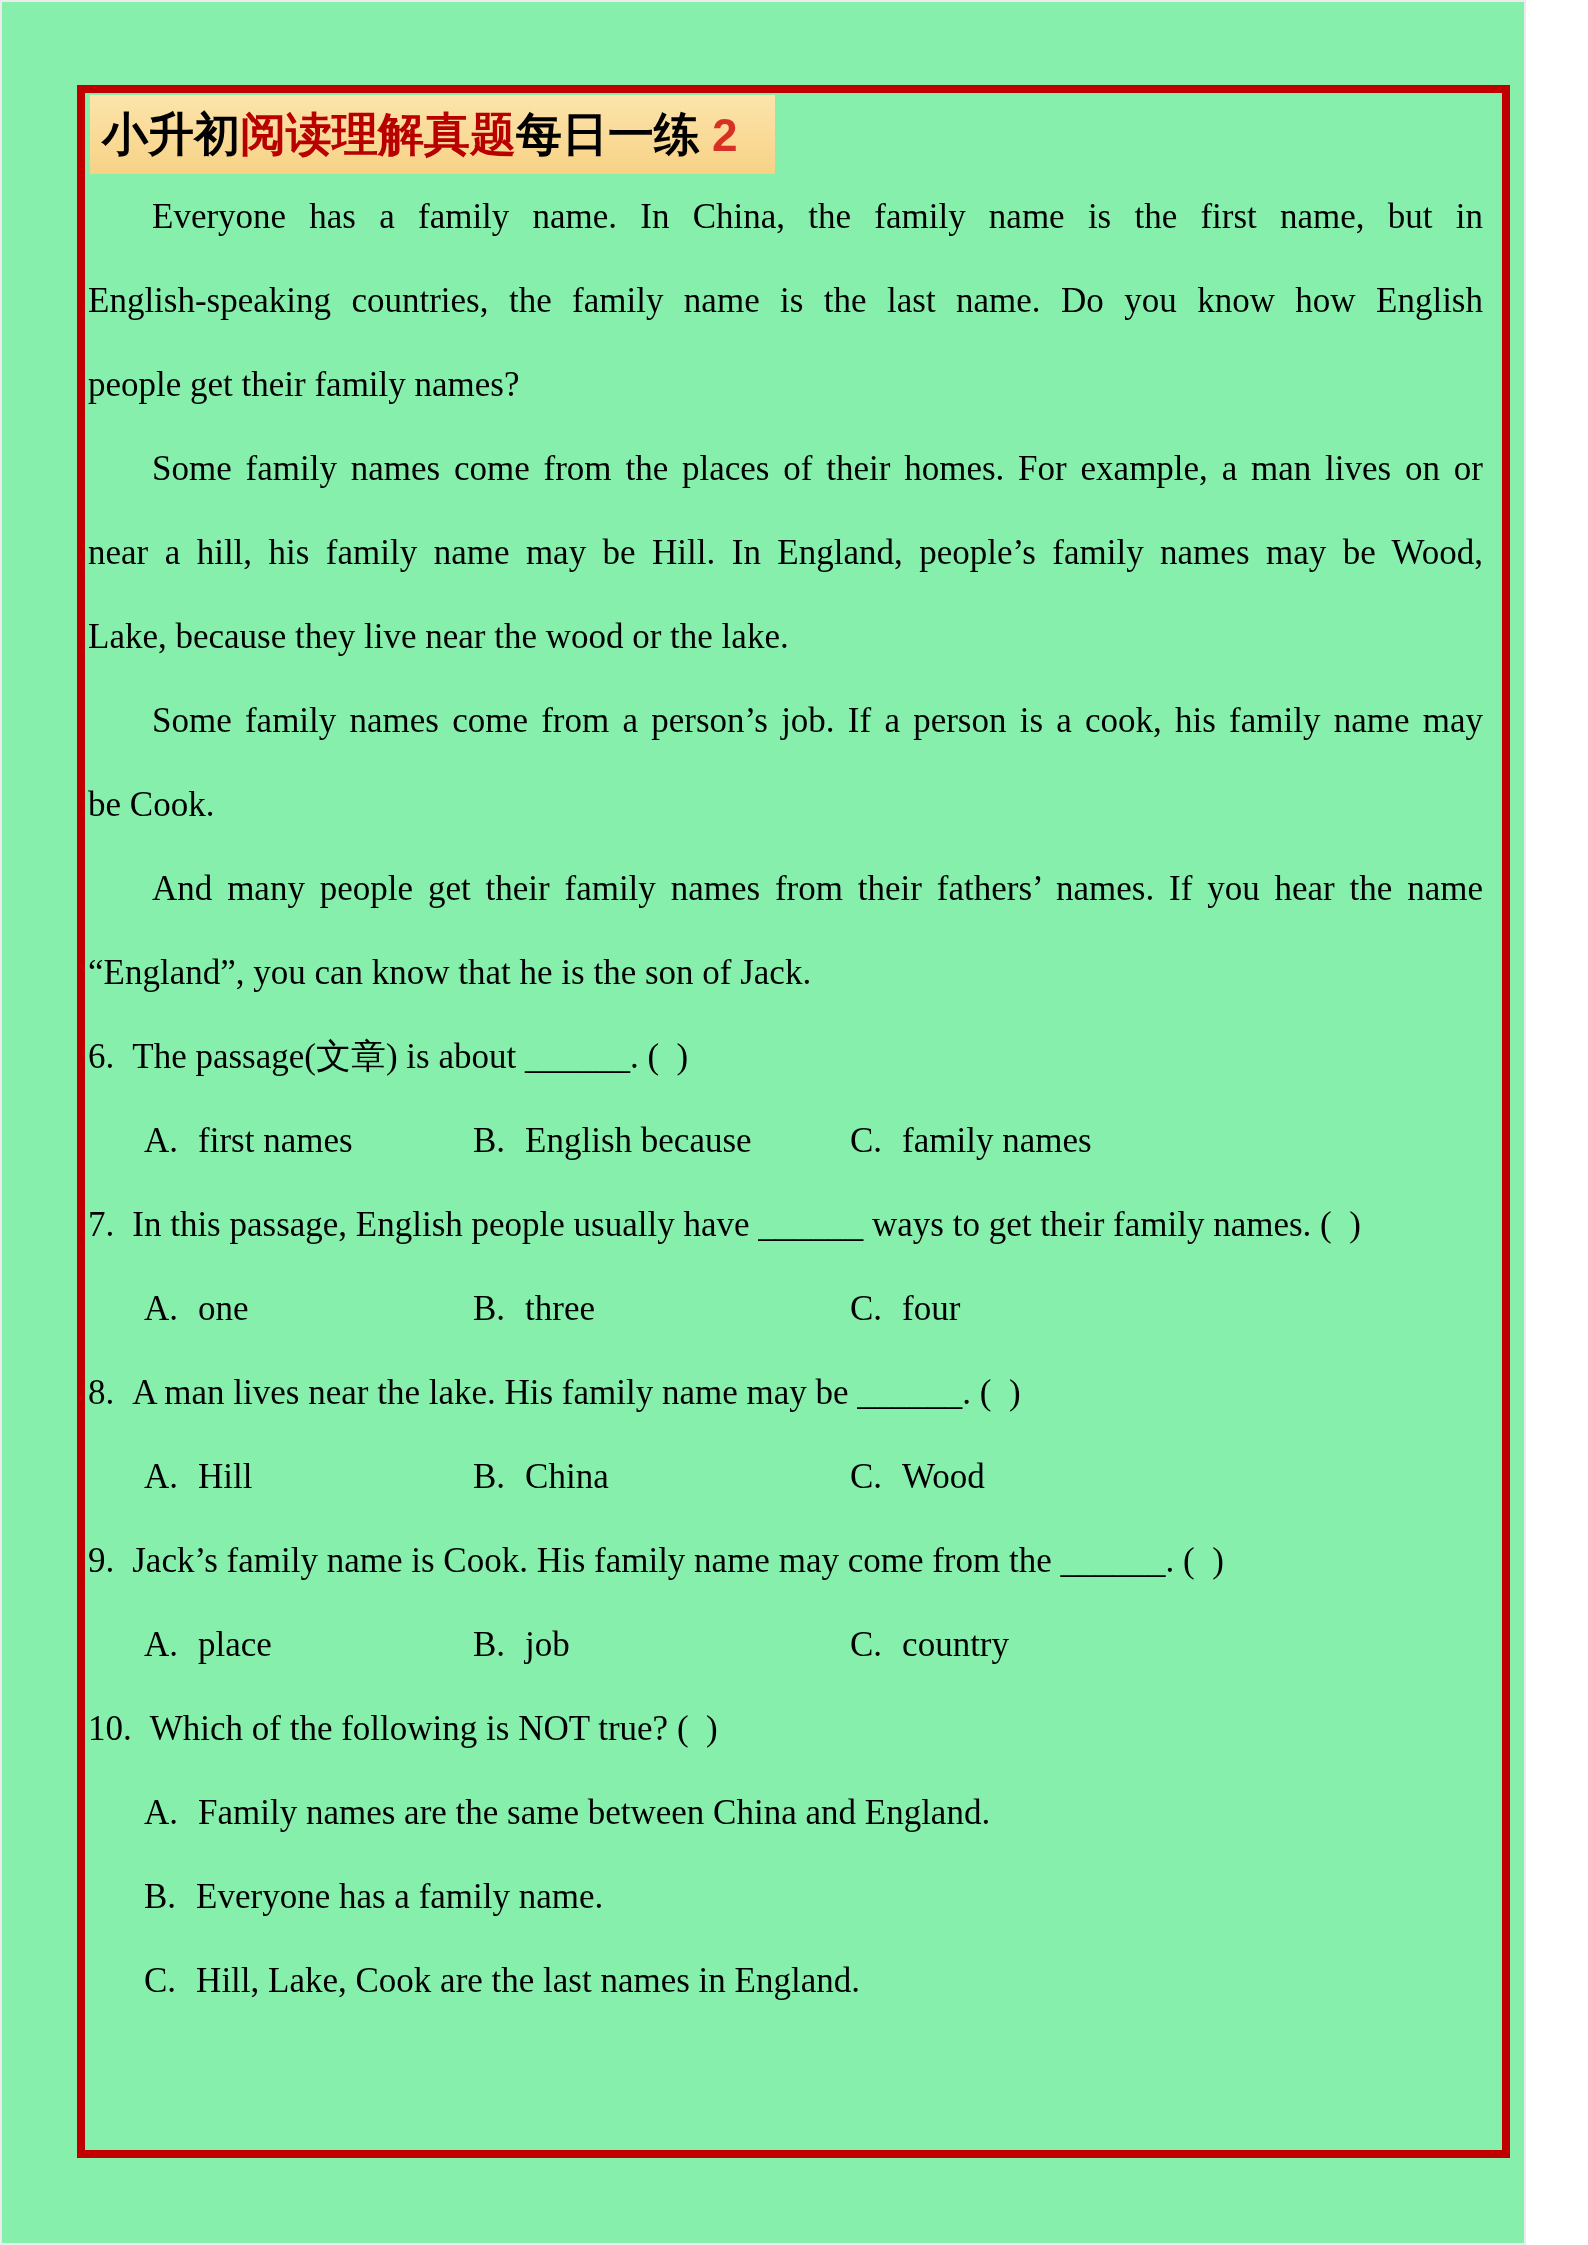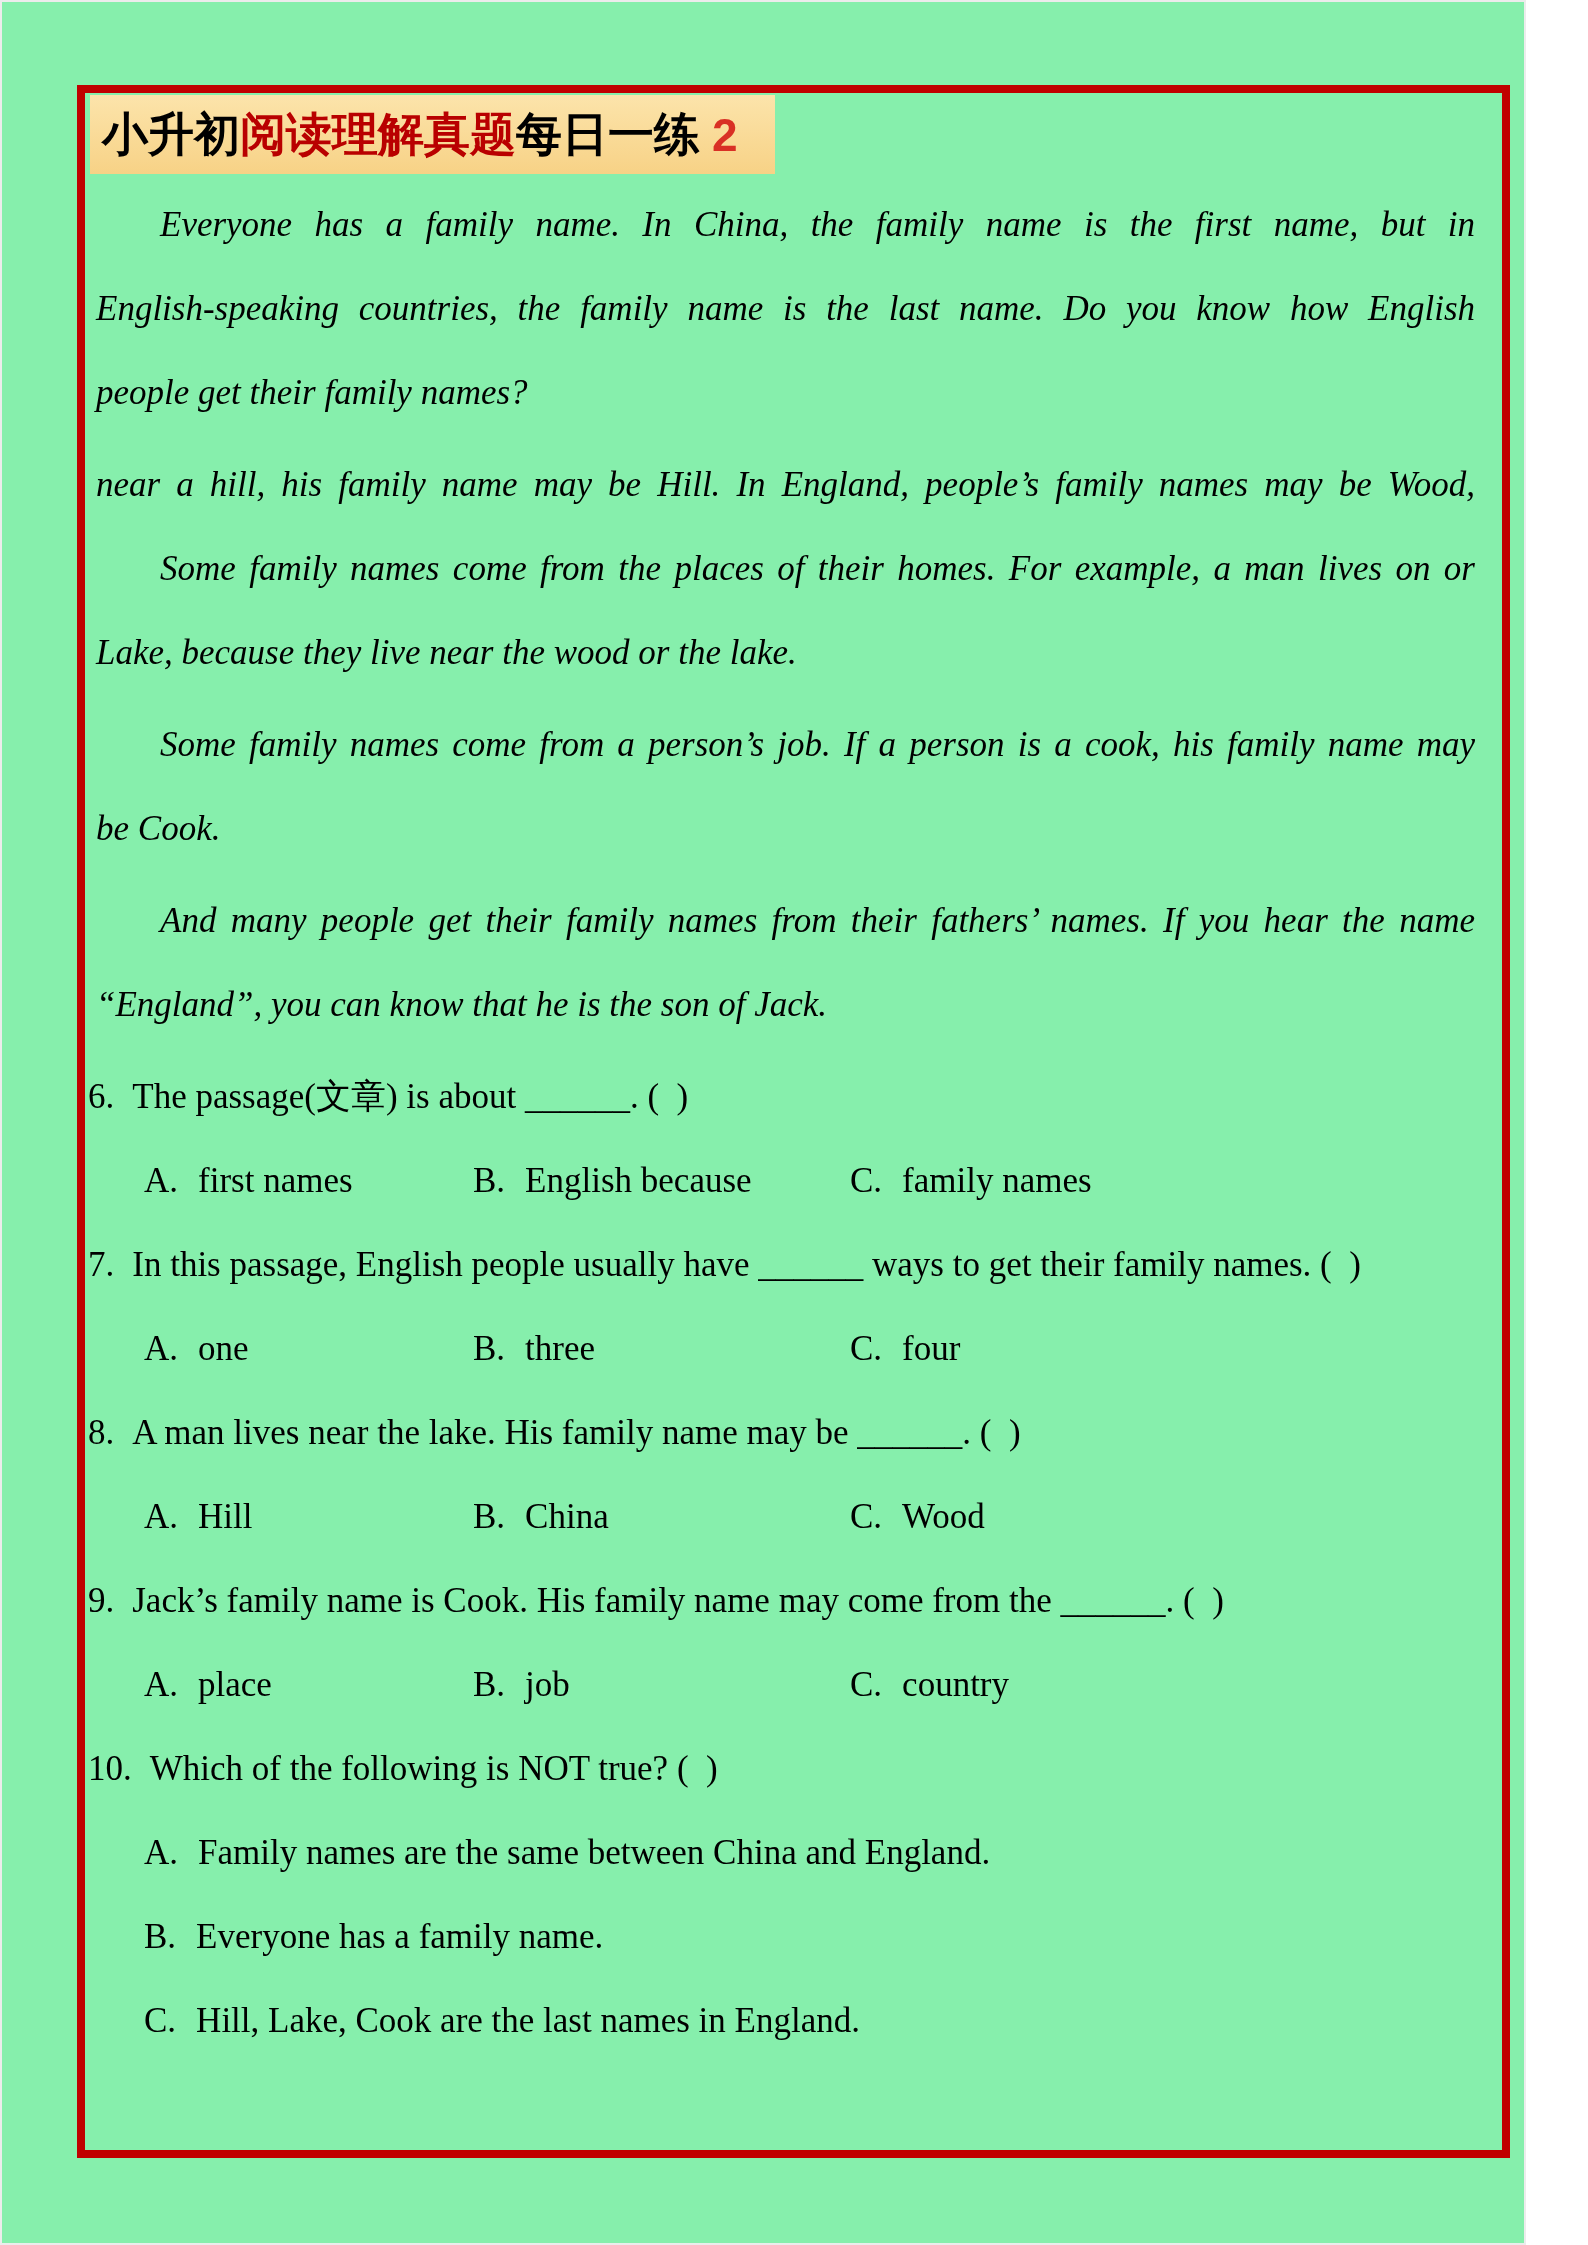--- a/index.html
+++ b/index.html
@@ -36,21 +36,21 @@
   .t-black { color:#000000; }
   .t-red   { color:#B90000; }
   .t-num   { color:#D93025; margin-left:12px; }
   .content {
     position:absolute;
     left:88px; top:175px;
     width:1395px;
     font-size:35px;
     line-height:84px;
   }
-  .para { margin:8px;font-style:italic; }
+  .para { margin:0; }
   .p-line {
     text-align:justify;
     text-align-last:justify;
   }
   .p-line.first { padding-left:64px; box-sizing:border-box; }
   .p-line.last  { text-align-last:left; }
   .q-line { white-space:pre; }
   .q-num  { margin-right:18px; }
   .q-text { white-space:pre; }
   .opt-row {
@@ -74,22 +74,22 @@
 
   <div class="content">
 
     <div class="passage">
       <div class="para">
         <div class="p-line first">Everyone has a family name. In China, the family name is the first name, but in</div>
         <div class="p-line">English-speaking countries, the family name is the last name. Do you know how English</div>
         <div class="p-line last">people get their family names?</div>
       </div>
       <div class="para">
+        <div class="p-line first">Some family names come from the places of their homes. For example, a man lives on or</div>
         <div class="p-line">near a hill, his family name may be Hill. In England, people’s family names may be Wood,</div>
-        <div class="p-line first">Some family names come from the places of their homes. For example, a man lives on or</div>
         <div class="p-line last">Lake, because they live near the wood or the lake.</div>
       </div>
       <div class="para">
         <div class="p-line first">Some family names come from a person’s job. If a person is a cook, his family name may</div>
         <div class="p-line last">be Cook.</div>
       </div>
       <div class="para">
         <div class="p-line first">And many people get their family names from their fathers’ names. If you hear the name</div>
         <div class="p-line last">“England”, you can know that he is the son of Jack.</div>
       </div>

